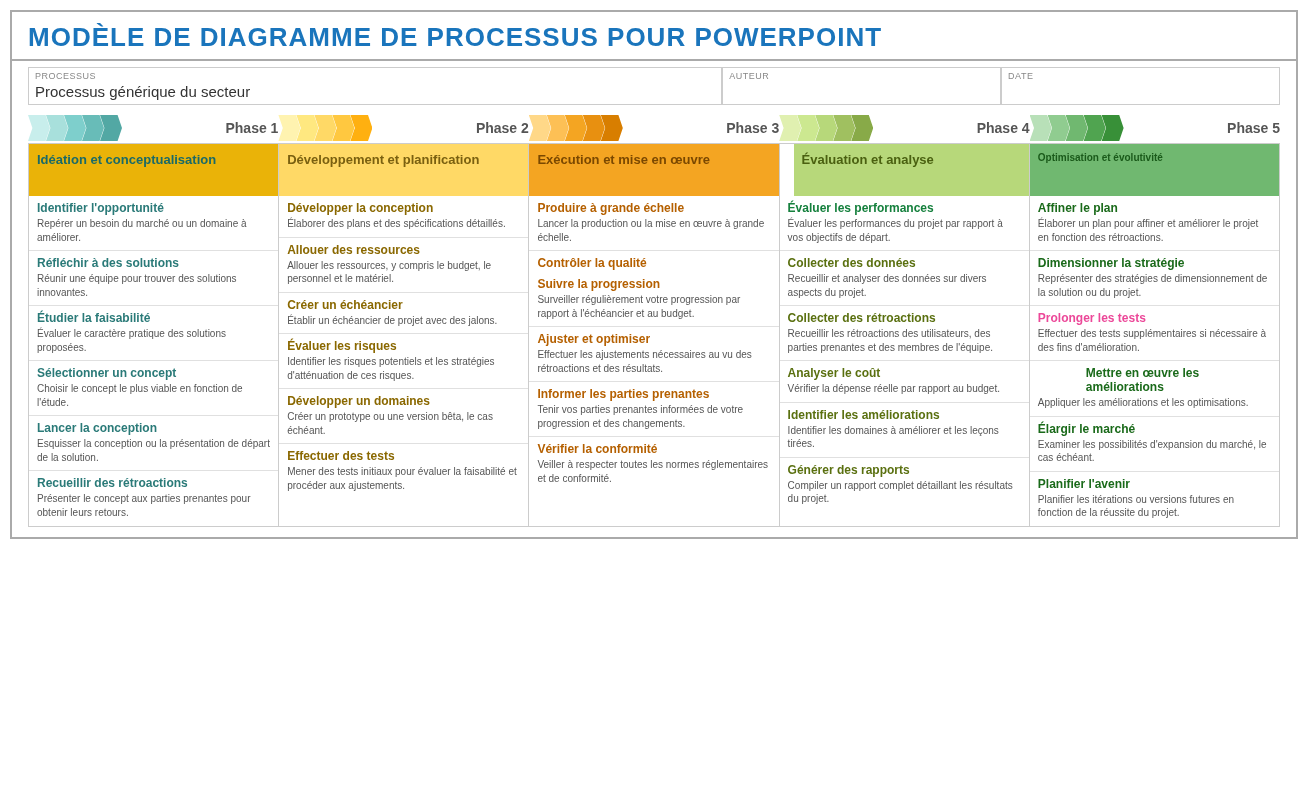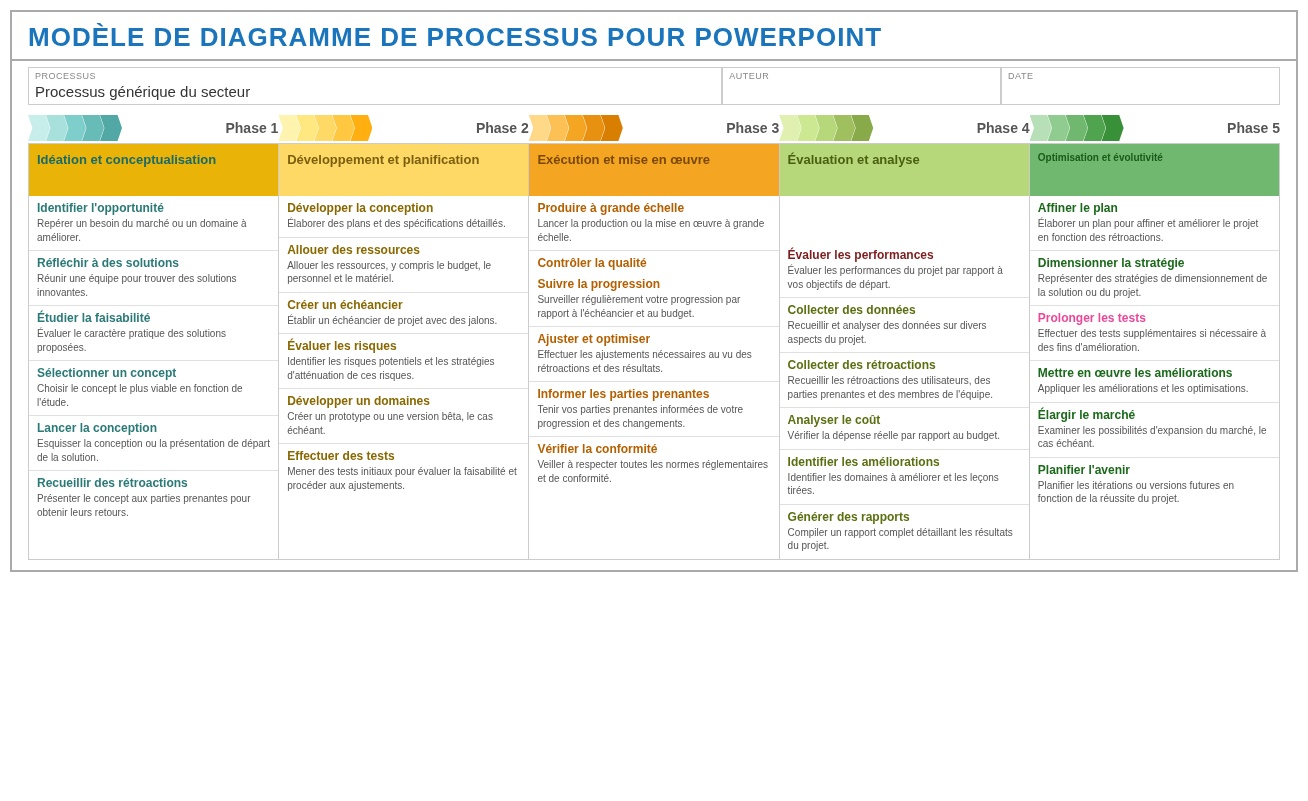--- a/index.html
+++ b/index.html
@@ -225,43 +225,43 @@
         <div class="task-title" style="color: rgb(181, 96, 0);">Suivre la progression</div>
         <div class="task-desc">Surveiller régulièrement votre progression par rapport à l'échéancier et au budget.</div>
         <div class="task-title" style="color: rgb(181, 96, 0);">Ajuster et optimiser</div>
         <div class="task-desc">Effectuer les ajustements nécessaires au vu des rétroactions et des résultats.</div>
         <div class="task-title" style="color: rgb(181, 96, 0);">Informer les parties prenantes</div>
         <div class="task-desc">Tenir vos parties prenantes informées de votre progression et des changements.</div>
         <div class="task-title" style="color: rgb(181, 96, 0);">Vérifier la conformité</div>
         <div class="task-desc">Veiller à respecter toutes les normes réglementaires et de conformité.</div>
       </div>
       <div class="phase-col">
-        <div class="phase-col-header" style="background: rgb(183, 216, 122); color: rgb(74, 96, 16); font-weight: bold; font-size: 13px;">Évaluation et analyse</div>
-        <div class="task-title" style="color: #7f1d1d; margin-top: 47px;">Évaluer les performances</div>
+        <div class="phase-col-header" style="background: rgb(183, 216, 122); color: rgb(74, 96, 16); font-weight: bold; font-size: 13px; margin-left: 14px;">Évaluation et analyse</div>
+        <div class="task-title" style="color: #15803d;">Évaluer les performances</div>
         <div class="task-desc">Évaluer les performances du projet par rapport à vos objectifs de départ.</div>
         <div class="task-title" style="color: rgb(90, 112, 16);">Collecter des données</div>
         <div class="task-desc">Recueillir et analyser des données sur divers aspects du projet.</div>
         <div class="task-title" style="color: rgb(90, 112, 16);">Collecter des rétroactions</div>
         <div class="task-desc">Recueillir les rétroactions des utilisateurs, des parties prenantes et des membres de l'équipe.</div>
         <div class="task-title" style="color: rgb(90, 112, 16);">Analyser le coût</div>
         <div class="task-desc">Vérifier la dépense réelle par rapport au budget.</div>
         <div class="task-title" style="color: rgb(90, 112, 16);">Identifier les améliorations</div>
         <div class="task-desc">Identifier les domaines à améliorer et les leçons tirées.</div>
         <div class="task-title" style="color: rgb(90, 112, 16);">Générer des rapports</div>
         <div class="task-desc">Compiler un rapport complet détaillant les résultats du projet.</div>
       </div>
       <div class="phase-col">
         <div class="phase-col-header" style="background: rgb(112, 184, 112); color: rgb(26, 90, 26); font-weight: bold; font-size: 10px;">Optimisation et évolutivité</div>
         <div class="task-title" style="color: rgb(26, 106, 26);">Affiner le plan</div>
         <div class="task-desc">Élaborer un plan pour affiner et améliorer le projet en fonction des rétroactions.</div>
         <div class="task-title" style="color: rgb(26, 106, 26);">Dimensionner la stratégie</div>
         <div class="task-desc">Représenter des stratégies de dimensionnement de la solution ou du projet.</div>
         <div class="task-title" style="color: #ec4899;">Prolonger les tests</div>
         <div class="task-desc">Effectuer des tests supplémentaires si nécessaire à des fins d'amélioration.</div>
-        <div class="task-title" style="color: rgb(26, 106, 26);">Mettre en œuvre les améliorations</div>
+        <div class="task-title" style="color: rgb(26, 106, 26); margin-left: 48px;">Mettre en œuvre les améliorations</div>
         <div class="task-desc">Appliquer les améliorations et les optimisations.</div>
         <div class="task-title" style="color: rgb(26, 106, 26);">Élargir le marché</div>
         <div class="task-desc">Examiner les possibilités d'expansion du marché, le cas échéant.</div>
         <div class="task-title" style="color: rgb(26, 106, 26);">Planifier l'avenir</div>
         <div class="task-desc">Planifier les itérations ou versions futures en fonction de la réussite du projet.</div>
       </div>
     </div>
 </div>
 
 </body></html>

